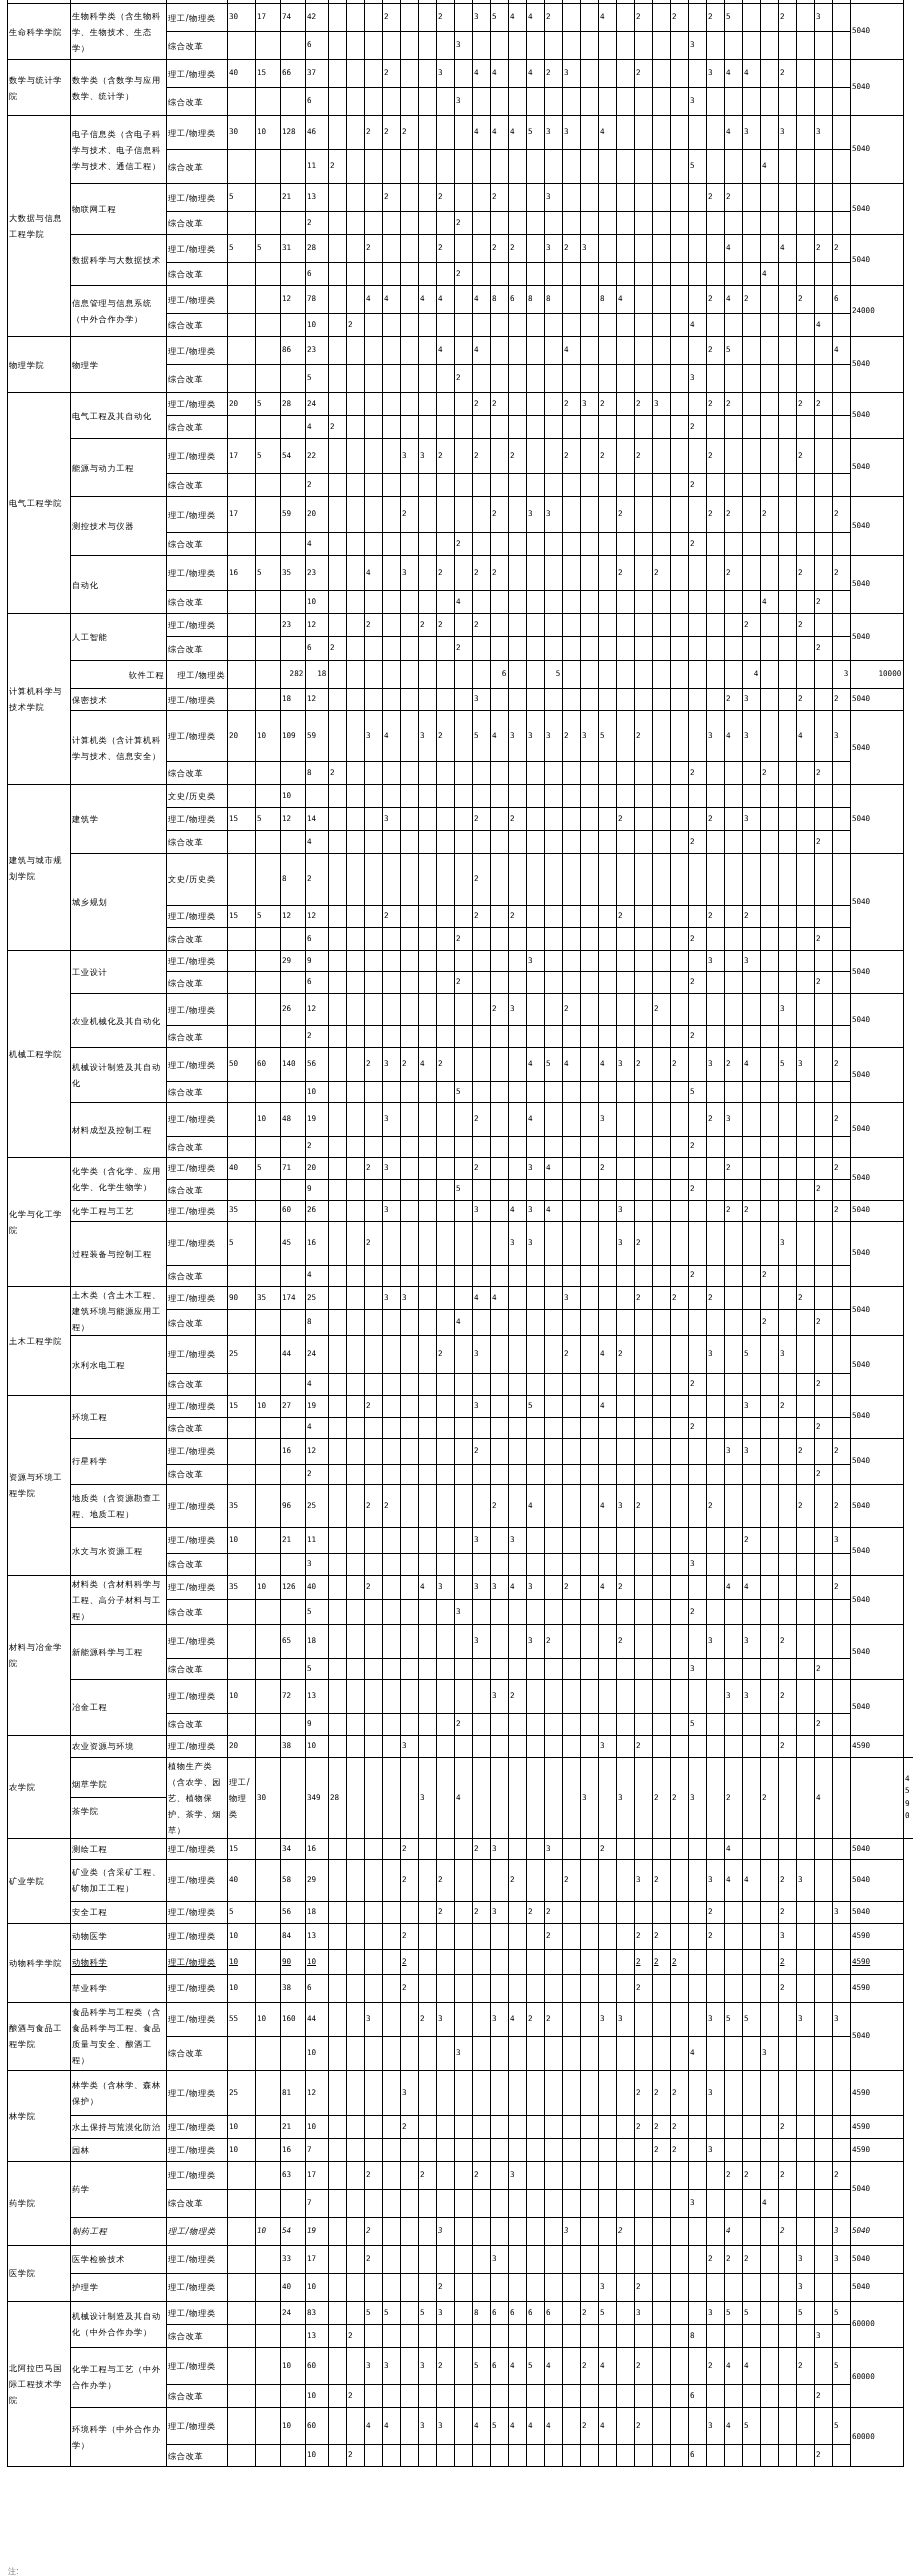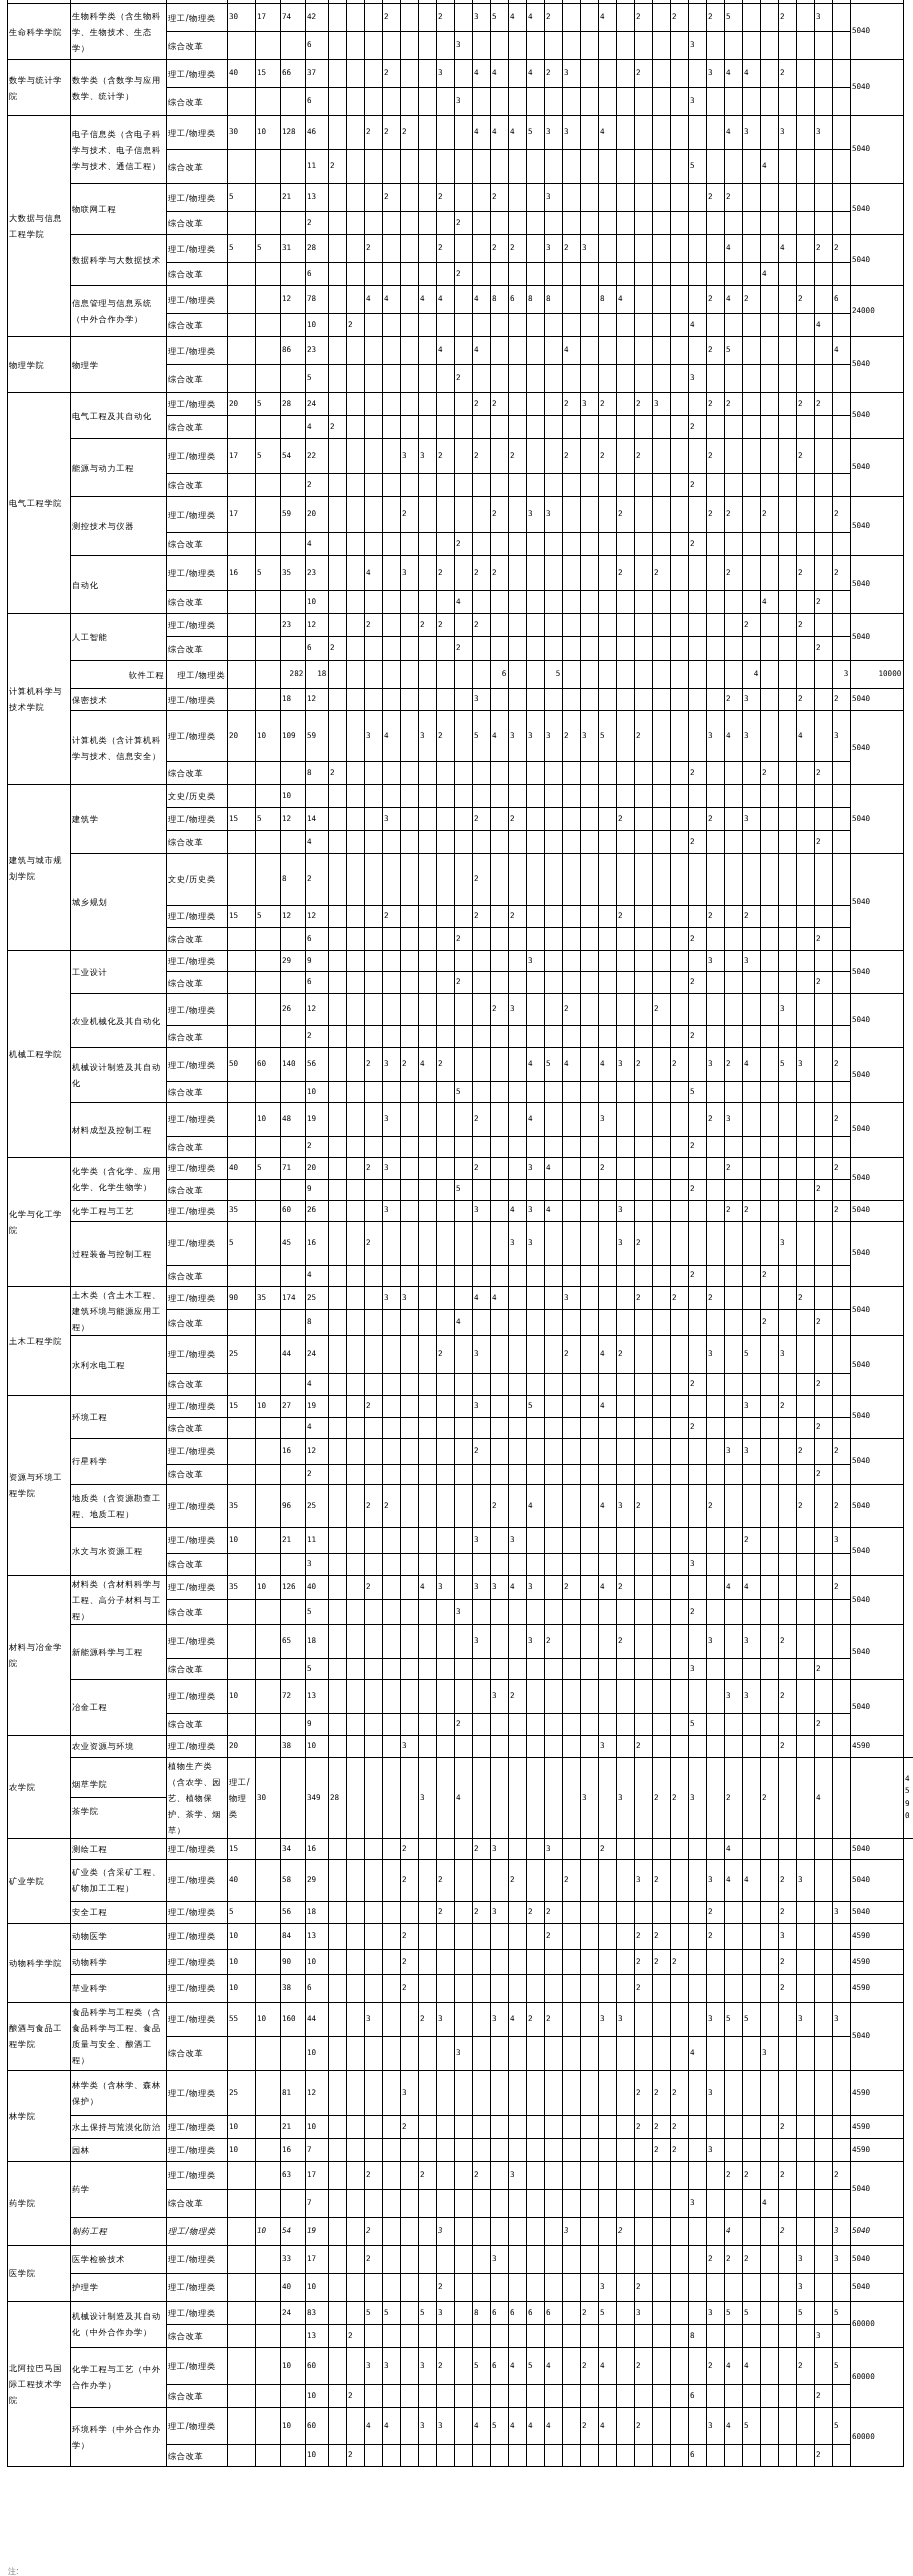--- a/index.html
+++ b/index.html
@@ -2704,21 +2704,21 @@
         <td class="num">2</td>
         <td class="num"></td>
         <td class="num"></td>
         <td class="num"></td>
         <td class="num">3</td>
         <td class="num"></td>
         <td class="num"></td>
         <td class="num"></td>
         <td class="fee" rowspan="1">4590</td>
       </tr>
-      <tr style="height: 25px;">
+      <tr style="height: 25px; text-decoration: underline;">
         <td class="txt" rowspan="1">动物科学</td>
         <td class="txt">理工/物理类</td>
         <td class="num">10</td>
         <td class="num"></td>
         <td class="num">90</td>
         <td class="num">10</td>
         <td class="num"></td>
         <td class="num"></td>
         <td class="num"></td>
         <td class="num"></td>

